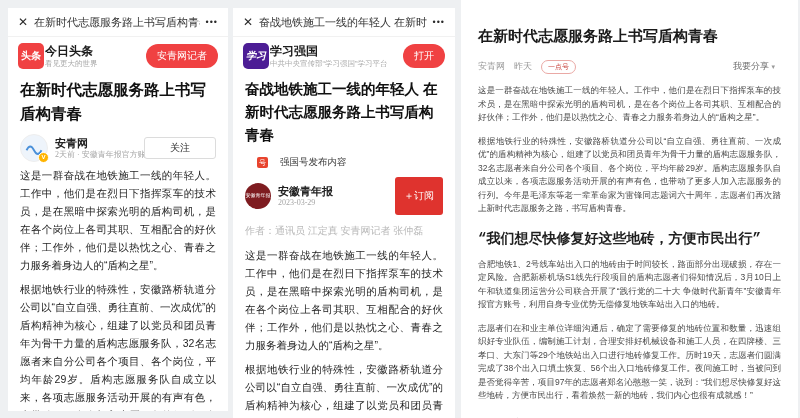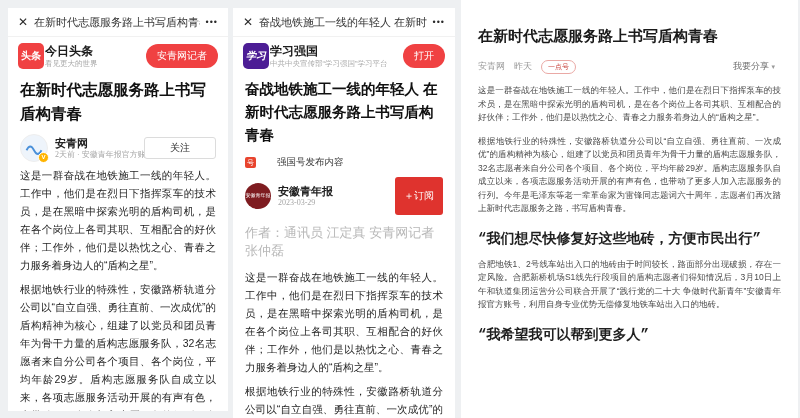--- a/index.html
+++ b/index.html
@@ -48,24 +48,24 @@
   .avatar-ah { background:#7e1c20; color:#fff; font-size:5px; text-align:center; line-height:1.1; }
   .author-info { line-height:1.3; min-width:0; }
   .author-name { font-size:11px; font-weight:bold; color:#222; }
   .author-meta { font-size:8px; color:#a5a5a5; white-space:nowrap;font-family:Liberation Serif, serif; }
   .follow-btn { margin-left:auto; flex:none; background:#fff; border:1px solid #dcdcdc; border-radius:3px;
                 color:#333; font-size:10px; padding:3px 25px; }
   .sub-btn { margin-left:auto; flex:none; background:#df332e; border:none; border-radius:3px;
              color:#fff; font-size:10px; padding:12px 9px; }
 
   
-  .tag-row { display:flex; align-items:center; gap:21px; padding:9px 12px 0; font-size:9.5px; color:#3b3b3b; }
+  .tag-row { display:flex; align-items:center; gap:12px; padding:9px 24px 0; font-size:9.5px; color:#3b3b3b; }
   .tag-icon { width:11px; height:11px; border-radius:2px; background:#e8442e; color:#fff; font-size:7px;
               display:flex; align-items:center; justify-content:center; flex:none; }
-  .byline { margin:7px 12px 8px; font-size:13px; color:#b8b8b8; }
+  .byline { margin:7px 12px 8px; font-size:10px; color:#b8b8b8; }
 
   
   .body-text p { margin:2px 12px 6px; font-size:10.5px; line-height:18px; color:#1f1f1f; text-align:justify; }
 
   
   .web-inner { padding:27px 17px 0; }
   .web-title { font-size:15px; font-weight:bold; color:#1a1a1a; }
   .web-meta { display:flex; align-items:center; gap:9px; margin-top:13px; font-size:9px; color:#9a9a9a; }
   .badge-pill { border:1px solid #eaa9a5; color:#c9453f; border-radius:8px; padding:1px 6px; font-size:7px; }
   .web-share { margin-left:auto; color:#6f6f6f; font-size:9px; background:none; border:none; }
@@ -155,17 +155,18 @@
       <button class="web-share">
         <span>我要分享</span>
         <span class="caret">▾</span>
       </button>
     </div>
     <div class="web-body">
       <p>这是一群奋战在地铁施工一线的年轻人。工作中，他们是在烈日下指挥泵车的技术员，是在黑暗中探索光明的盾构司机，是在各个岗位上各司其职、互相配合的好伙伴；工作外，他们是以热忱之心、青春之力服务着身边人的“盾构之星”。</p>
       <p>根据地铁行业的特殊性，安徽路桥轨道分公司以“自立自强、勇往直前、一次成优”的盾构精神为核心，组建了以党员和团员青年为骨干力量的盾构志愿服务队，32名志愿者来自分公司各个项目、各个岗位，平均年龄29岁。盾构志愿服务队自成立以来，各项志愿服务活动开展的有声有色，也带动了更多人加入志愿服务的行列。今年是毛泽东等老一辈革命家为雷锋同志题词六十周年，志愿者们再次踏上新时代志愿服务之路，书写盾构青春。</p>
       <div class="web-h">“我们想尽快修复好这些地砖，方便市民出行”</div>
       <p>合肥地铁1、2号线车站出入口的地砖由于时间较长，路面部分出现破损，存在一定风险。合肥新桥机场S1线先行段项目的盾构志愿者们得知情况后，3月10日上午和轨道集团运营分公司联合开展了“践行党的二十大 争做时代新青年”安徽青年报官方账号，利用自身专业优势无偿修复地铁车站出入口的地砖。</p>
+      <p>志愿者们在和业主单位详细沟通后，确定了需要修复的地砖位置和数量，迅速组织好专业队伍，编制施工计划，合理安排好机械设备和施工人员，在四牌楼、三孝口、大东门等29个地铁站出入口进行地砖修复工作。历时19天，志愿者们圆满完成了38个出入口填土恢复、56个出入口地砖修复工作。夜间施工时，当被问到是否觉得辛苦，项目97年的志愿者郑名沁憨憨一笑，说到：“我们想尽快修复好这些地砖，方便市民出行，看着焕然一新的地砖，我们内心也很有成就感！”</p>
       <div class="web-h">“我希望我可以帮到更多人”</div>
 
     </div>
   </div>
 </section>
 
 </body></html>

